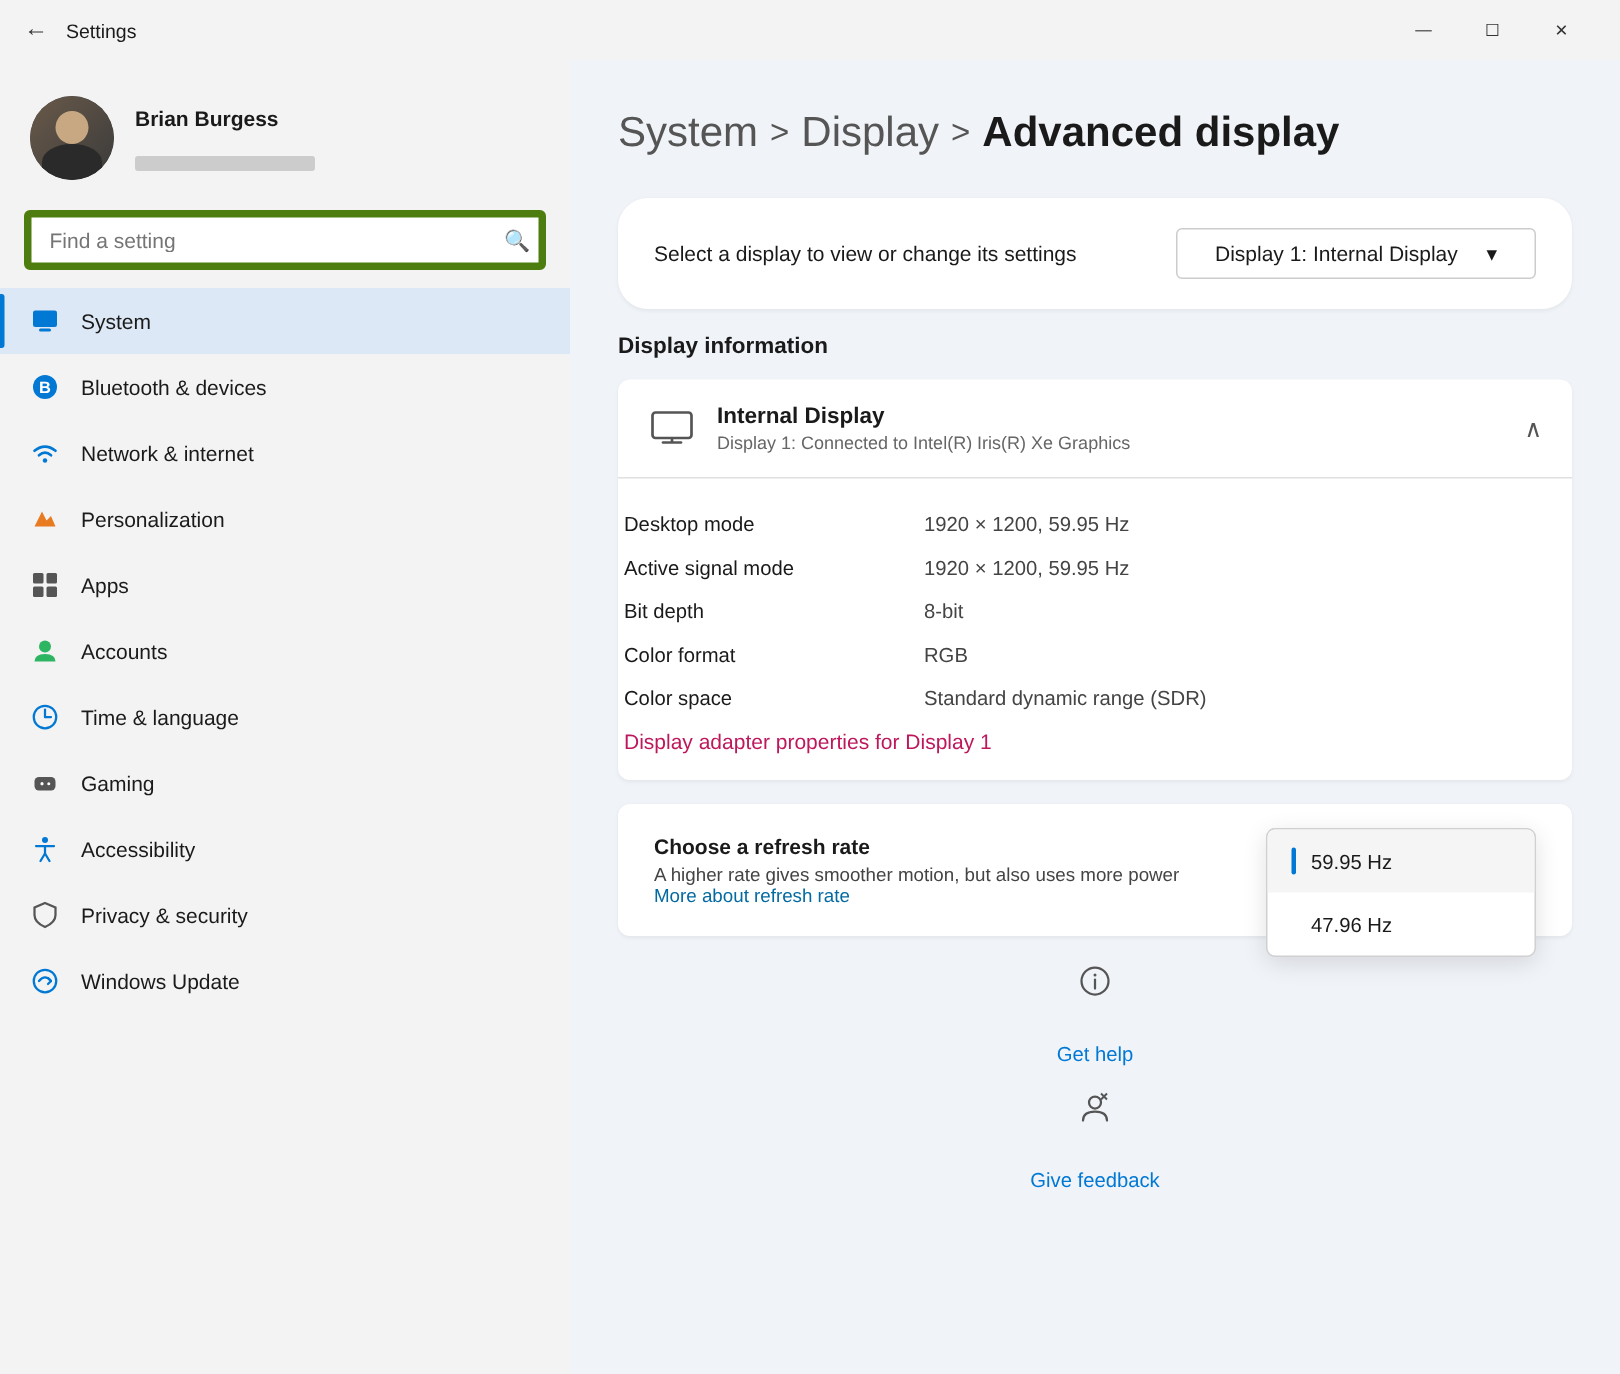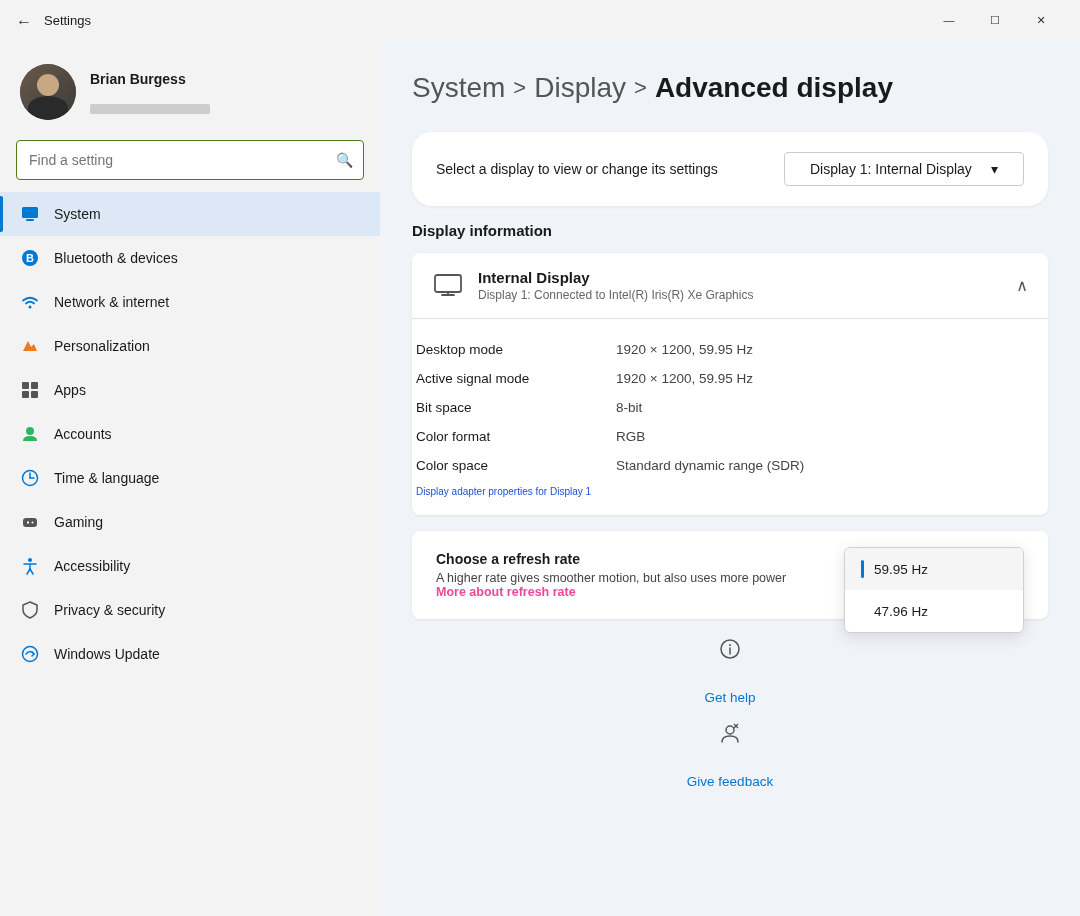--- a/index.html
+++ b/index.html
@@ -132,21 +132,21 @@
 
     .search-box {
       margin: 0 16px 12px 16px;
       position: relative;
       display: flex;
       align-items: center;
     }
     .search-input {
       width: 100%;
       height: 40px;
-      border: 1px solid #4d7c0f;
+      border: 5px solid #4d7c0f;
       border-radius: 4px;
       padding: 0 36px 0 12px;
       font-size: 14px;
       background: white;
       outline: none;
       color: #888;
     }
     .search-icon-wrap {
       position: absolute;
       right: 10px;
@@ -291,43 +291,43 @@
       padding: 16px 4px;
     }
     .spec-row {
       display: flex;
       padding: 7px 0;
       font-size: 13.5px;
     }
     .spec-label { width: 200px; color: #1a1a1a; font-weight: 500; flex-shrink: 0; }
     .spec-value { color: #444; }
     .spec-link {
-      color: #1d4ed8;
+      color: #be185d;
       text-decoration: none;
-      font-size: 10px;
+      font-size: 14px;
       margin-top: 6px;
       display: inline-block;
       cursor: pointer;
     }
 
     .refresh-card {
       background: white;
       border-radius: 8px;
       padding: 20px 24px;
       box-shadow: 0 1px 3px rgba(0,0,0,0.06);
       margin-bottom: 16px;
       display: flex;
       align-items: center;
       justify-content: space-between;
       position: relative;
     }
     .refresh-info { max-width: 60%; }
     .refresh-title { font-size: 14px; font-weight: 600; color: #1a1a1a; margin-bottom: 4px; }
     .refresh-desc { font-size: 12.5px; color: #444; }
-    .refresh-link { color: #ec4899; font-weight: 700; cursor: pointer; }
+    .refresh-link { color: #0369a1; font-weight: 400; cursor: pointer; }
 
     .refresh-dropdown-popup {
       position: absolute;
       right: 24px;
       top: 16px;
       background: white;
       border: 1px solid #d0d0d0;
       border-radius: 6px;
       box-shadow: 0 4px 16px rgba(0,0,0,0.12);
       min-width: 180px;
@@ -586,21 +586,21 @@
         <div class="display-specs">
           <div class="spec-row">
             <span class="spec-label">Desktop mode</span>
             <span class="spec-value">1920 × 1200, 59.95 Hz</span>
           </div>
           <div class="spec-row">
             <span class="spec-label">Active signal mode</span>
             <span class="spec-value">1920 × 1200, 59.95 Hz</span>
           </div>
           <div class="spec-row">
-            <span class="spec-label">Bit space</span>
+            <span class="spec-label">Bit depth</span>
             <span class="spec-value">8-bit</span>
           </div>
           <div class="spec-row">
             <span class="spec-label">Color format</span>
             <span class="spec-value">RGB</span>
           </div>
           <div class="spec-row">
             <span class="spec-label">Color space</span>
             <span class="spec-value">Standard dynamic range (SDR)</span>
           </div>

